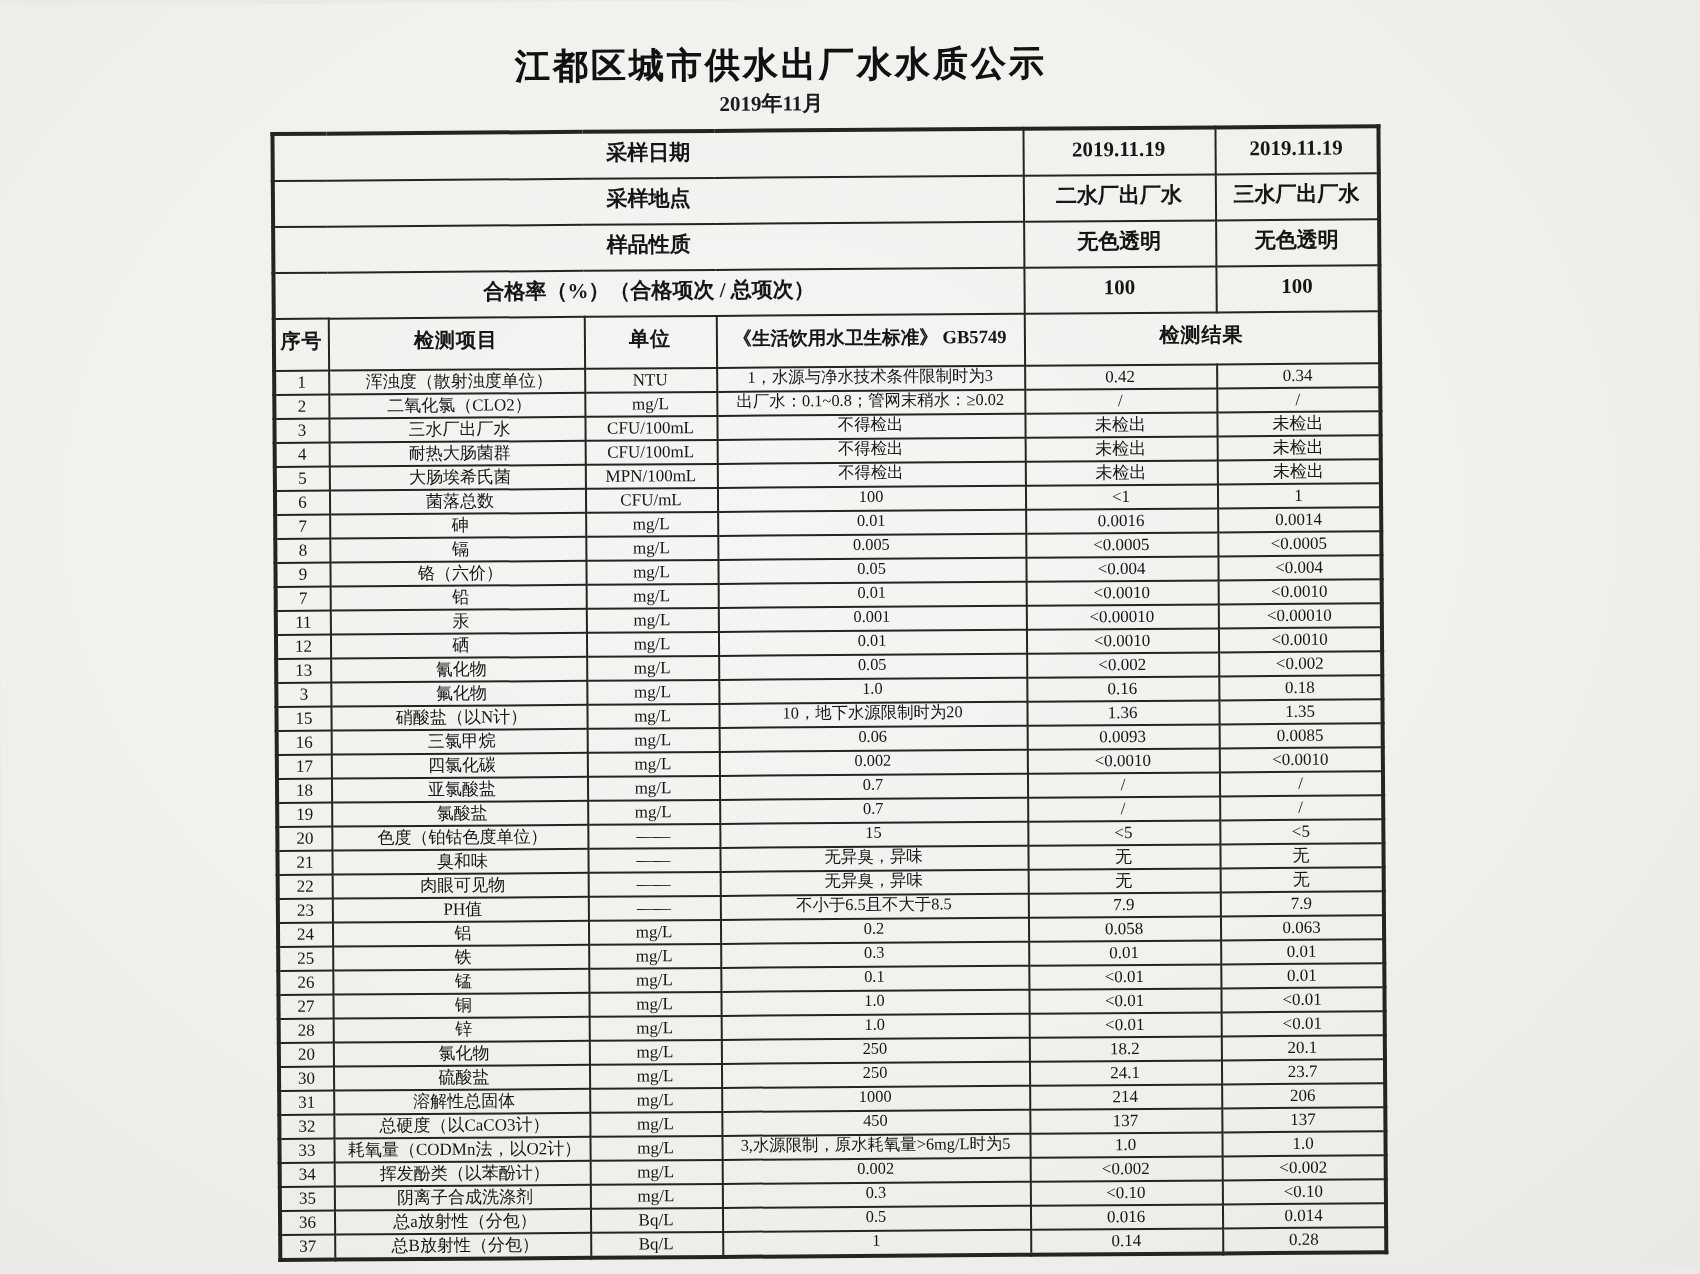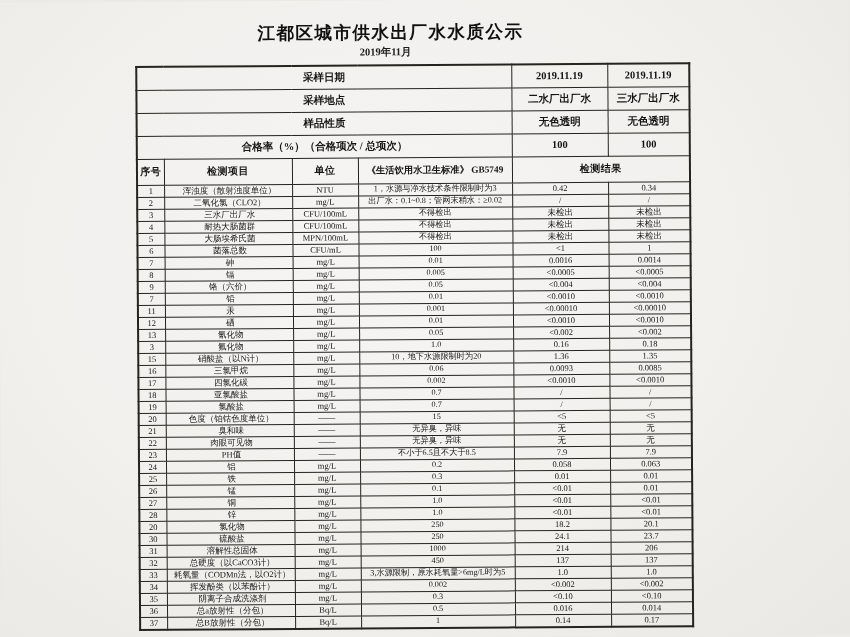--- a/index.html
+++ b/index.html
@@ -382,17 +382,17 @@
           <td class="std">0.5</td>
           <td>0.016</td>
           <td>0.014</td>
         </tr>
         <tr>
           <td>37</td>
           <td class="item">总B放射性（分包）</td>
           <td>Bq/L</td>
           <td class="std">1</td>
           <td>0.14</td>
-          <td>0.17</td>
+          <td>0.28</td>
         </tr>
       </tbody>
   </table>
 </div>
 
 </body></html>

